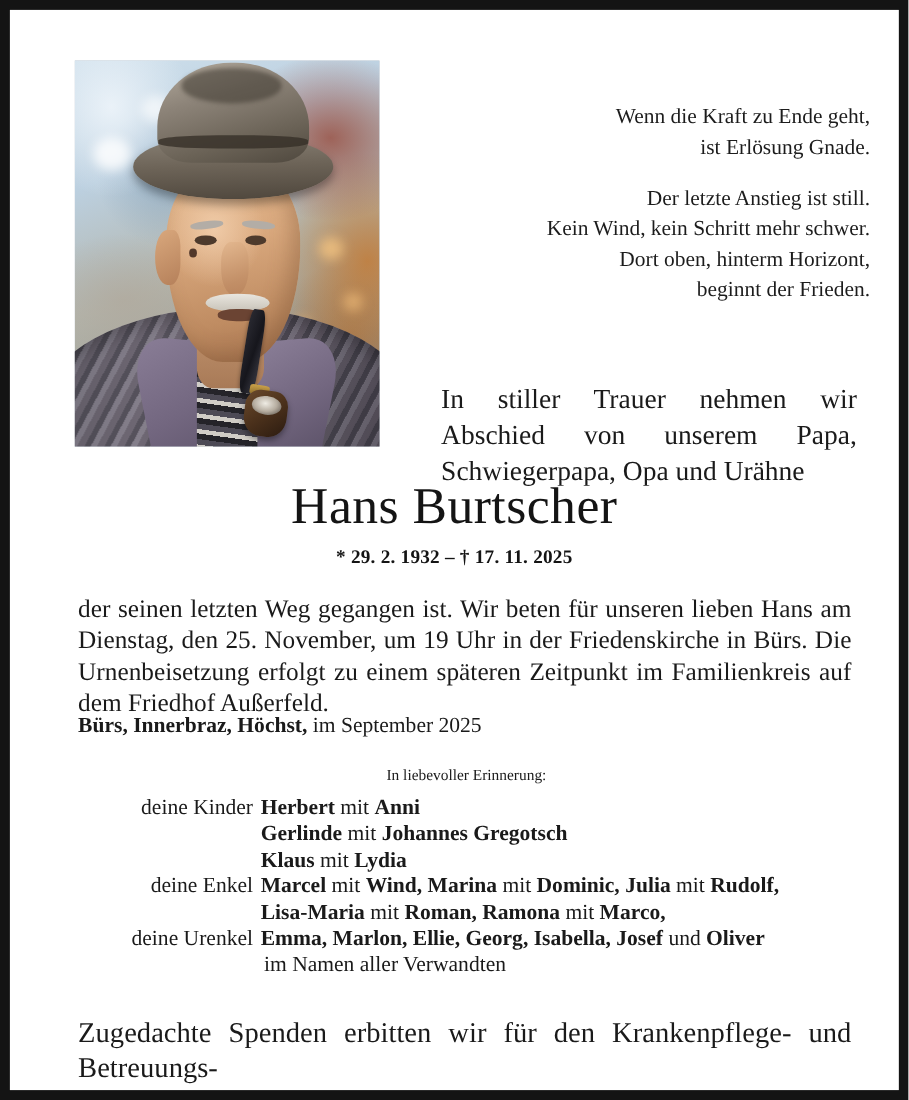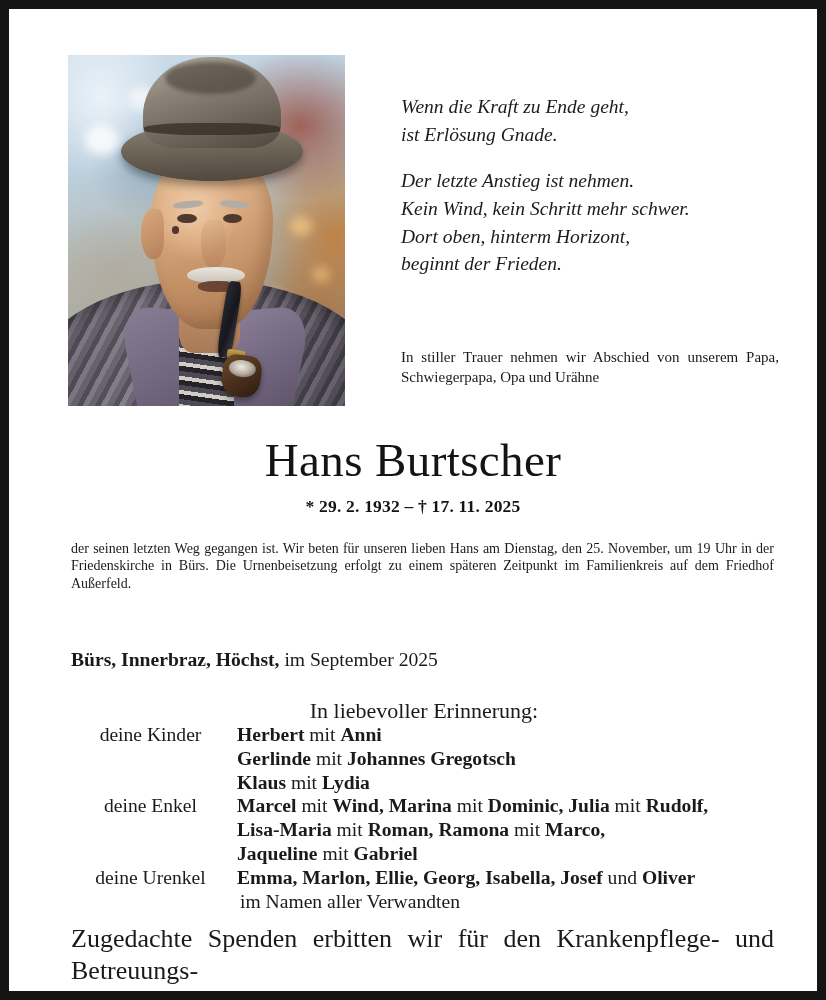--- a/index.html
+++ b/index.html
@@ -223,35 +223,35 @@
     border-radius: 50%;
     background: radial-gradient(ellipse at 45% 40%, #efece4 0%, #b6ada0 50%, #4a423a 100%);
   }
 
   
   .poem {
     position: absolute;
     left: 392px;
     top: 84px;
     width: 390px;
-    font-style: italic;
     font-size: 19.5px;
     line-height: 1.42;
     color: #1c1c1c;
+    text-align: right;
   }
   .poem .stanza + .stanza { margin-top: 19px; }
   .poem .line { white-space: nowrap; }
 
   
   .intro {
     position: absolute;
     left: 392px;
     top: 339px;
     width: 378px;
-    font-size: 15px;
+    font-size: 25px;
     line-height: 1.30;
     text-align: justify;
   }
 
   
   .name {
     position: absolute;
     left: 0; right: 0;
     top: 428px;
     text-align: center;
@@ -270,56 +270,56 @@
     letter-spacing: 0.2px;
     color: #141414;
   }
 
   
   .body-par {
     position: absolute;
     left: 62px;
     top: 531px;
     width: 703px;
-    font-size: 14px;
+    font-size: 23px;
     line-height: 1.235;
     text-align: justify;
   }
 
   .place-line {
     position: absolute;
     left: 62px;
     top: 640px;
     font-size: 19.6px;
   }
   .place-line b { font-weight: bold; }
 
   
   .memoriam {
     position: absolute;
     left: 0; right: 0;
     top: 689px;
     text-align: center;
-    font-size: 22px;
+    font-size: 14px;
   }
   .memoriam-inner { display: inline-block; padding-left: 22px; }
 
   .family {
     position: absolute;
     left: 62px;
     top: 714px;
     width: 703px;
     font-size: 19.6px;
     line-height: 1.215;
   }
   .fam-group { display: flex; align-items: flex-start; }
   .fam-label {
     width: 166px;
     flex: 0 0 166px;
-    text-align: center;
+    text-align: right;
     padding-right: 7px;
     box-sizing: border-box;
     white-space: nowrap;
   }
   .fam-names { flex: 1 1 auto; }
   .fam-names .nline { white-space: nowrap; }
   .fam-names b { font-weight: bold; }
   .fam-footer {
     margin-left: 166px;
     padding-left: 3px;
@@ -379,21 +379,21 @@
         <div class="pipe-bowl"></div>
       </div>
     </div>
 
     <div class="poem">
       <div class="stanza">
         <div class="line">Wenn die Kraft zu Ende geht,</div>
         <div class="line">ist Erlösung Gnade.</div>
       </div>
       <div class="stanza">
-        <div class="line">Der letzte Anstieg ist nehmen.</div>
+        <div class="line">Der letzte Anstieg ist still.</div>
         <div class="line">Kein Wind, kein Schritt mehr schwer.</div>
         <div class="line">Dort oben, hinterm Horizont,</div>
         <div class="line">beginnt der Frieden.</div>
       </div>
     </div>
 
     <div class="intro">In stiller Trauer nehmen wir Abschied von unserem Papa, Schwiegerpapa, Opa und Urähne</div>
 
     <div class="name">Hans Burtscher</div>
     <div class="dates">* 29. 2. 1932 – † 17. 11. 2025</div>
@@ -412,21 +412,20 @@
               <div class="nline"><b>Herbert</b><span> mit </span><b>Anni</b></div>
               <div class="nline"><b>Gerlinde</b><span> mit </span><b>Johannes Gregotsch</b></div>
               <div class="nline"><b>Klaus</b><span> mit </span><b>Lydia</b></div>
             </div>
           </div>
           <div class="fam-group">
             <div class="fam-label">deine Enkel</div>
             <div class="fam-names">
               <div class="nline"><b>Marcel</b><span> mit </span><b>Wind, Marina</b><span> mit </span><b>Dominic, Julia</b><span> mit </span><b>Rudolf,</b></div>
               <div class="nline"><b>Lisa-Maria</b><span> mit </span><b>Roman, Ramona</b><span> mit </span><b>Marco,</b></div>
-              <div class="nline"><b>Jaqueline</b><span> mit </span><b>Gabriel</b></div>
             </div>
           </div>
           <div class="fam-group">
             <div class="fam-label">deine Urenkel</div>
             <div class="fam-names">
               <div class="nline"><b>Emma, Marlon, Ellie, Georg, Isabella, Josef</b><span> und </span><b>Oliver</b></div>
             </div>
           </div>
         </div>
       <div class="fam-footer">im Namen aller Verwandten</div>

